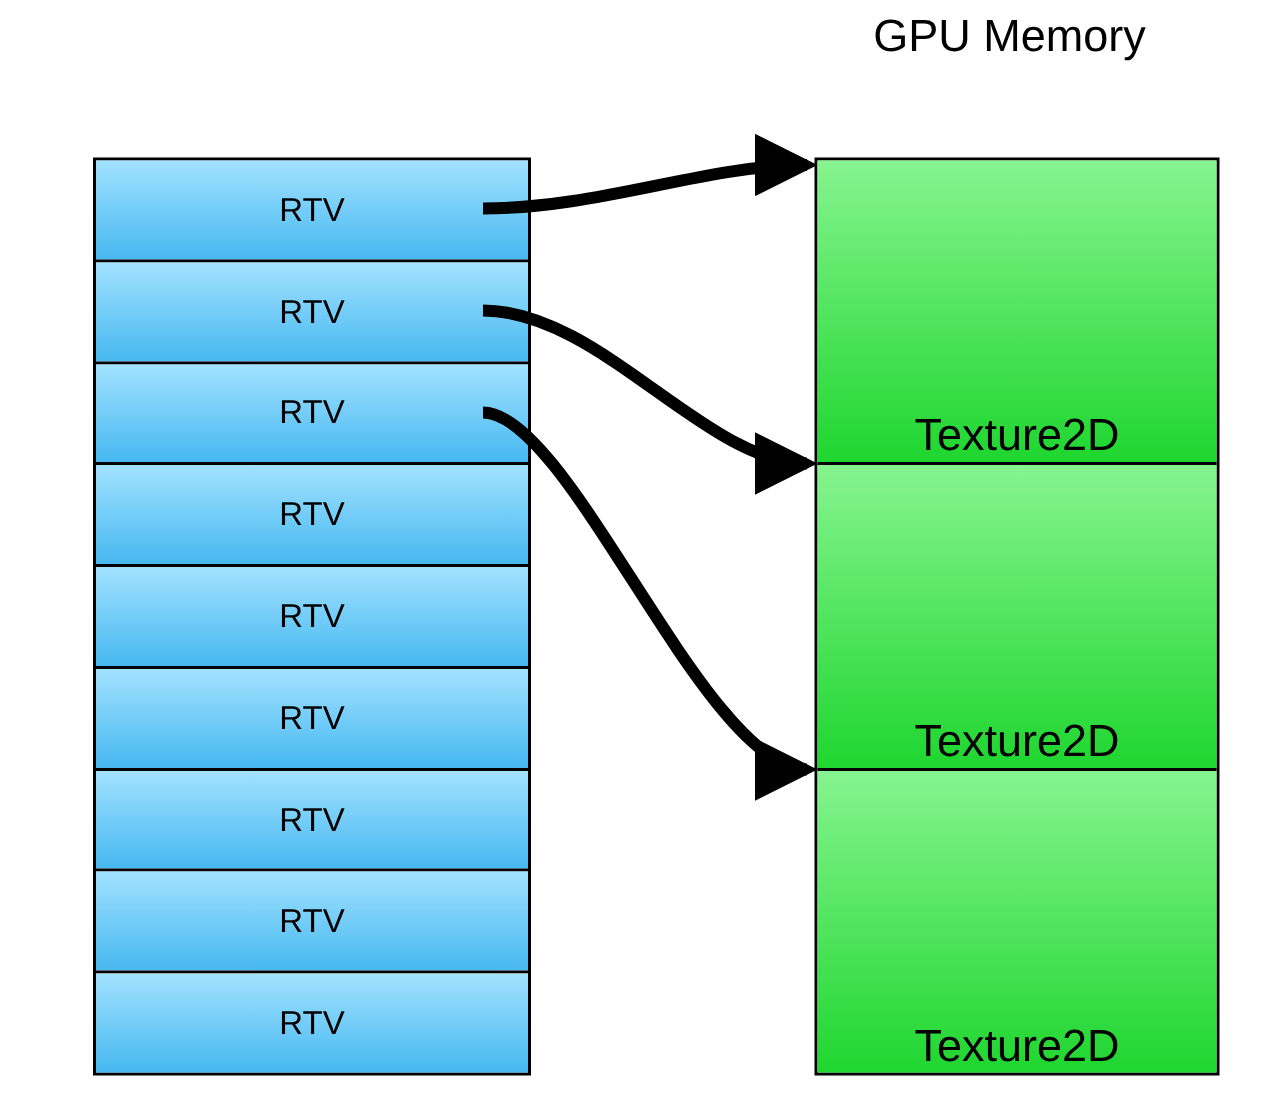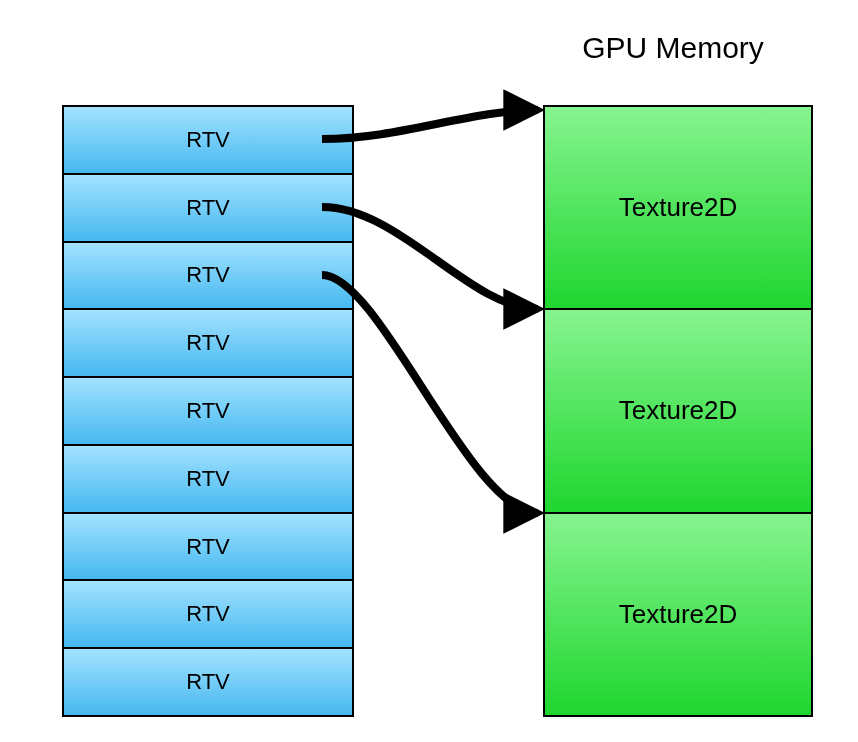--- a/index.html
+++ b/index.html
@@ -20,21 +20,21 @@
   
   .heading {
     position: absolute;
     text-align: center;
     font-size: 30px;
     line-height: 1.15;
     font-weight: 400;
     white-space: nowrap;
   }
   .heading.left  { left: 10px;  top: 20px; width: 345px; }
-  .heading.right { right: 30px; top: 8px;  width: 310px; margin-top: 23px; }
+  .heading.right { right: 30px; top: 8px;  width: 310px; }
 
   
   .heap {
     position: absolute;
     left: 62px;
     top: 105px;
     width: 292px;
     height: 612px;            
     display: flex;
     flex-direction: column;
@@ -65,23 +65,23 @@
     flex-direction: column;
     border: 2px solid #000;
     box-sizing: border-box;
   }
   .gpu-cell {
     flex: 1 1 0;
     min-height: 0;
     border-bottom: 2px solid #000;
     background: linear-gradient(to bottom, #86f48f 0%, #1fd62f 100%);
     display: flex;
-    align-items: center;
+    align-items: flex-end;
     justify-content: center;
-    font-size: 26px;
+    font-size: 30px;
     box-sizing: border-box;
   }
   .gpu-cell:last-child { border-bottom: none; }
 
   
   svg.arrows {
     position: absolute;
     inset: 0;
     width: 858px;
     height: 742px;

